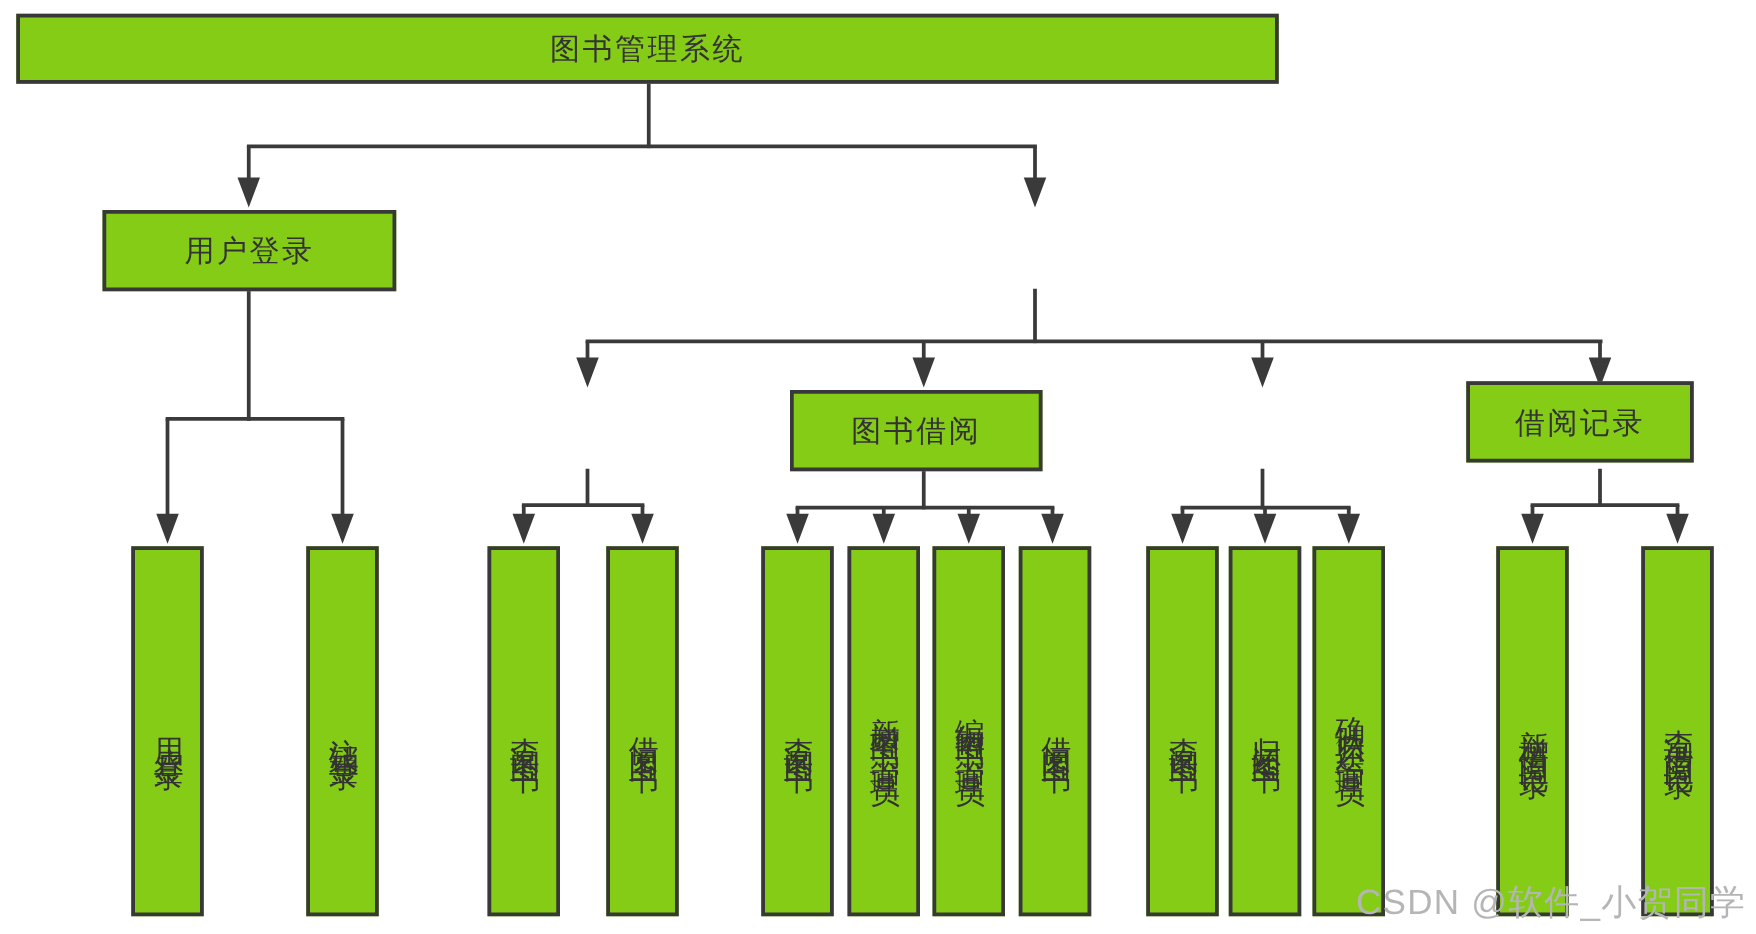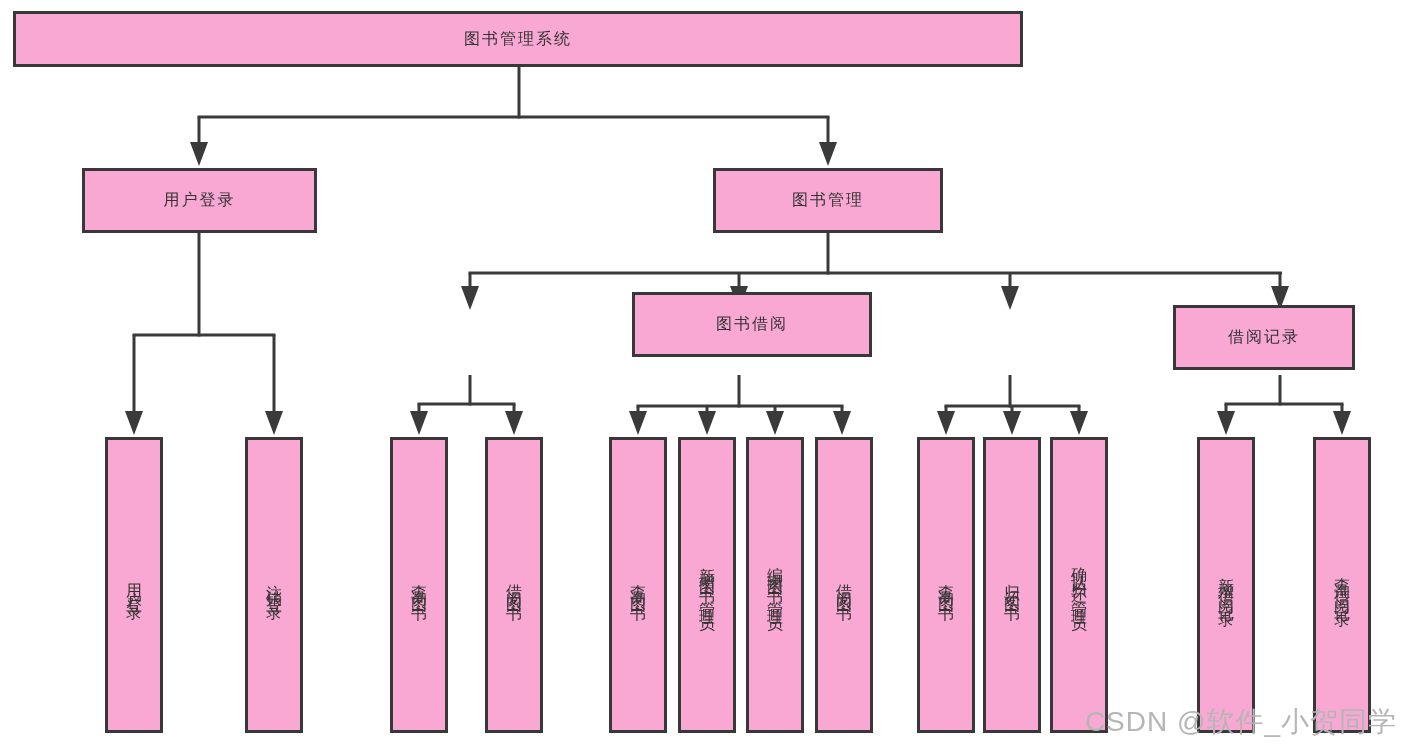--- a/index.html
+++ b/index.html
@@ -8,23 +8,23 @@
     background:var(--bg,#ffffff);
     font-family:"Liberation Sans","DejaVu Sans",sans-serif;
     color:var(--text,#333333);
   }
   svg.connectors{position:absolute;left:0;top:0;display:block;}
   .ln{stroke:var(--line,#3a3a3a);stroke-width:3;fill:none;}
   .ah{fill:var(--line,#3a3a3a);stroke:none;}
   .node{
     position:absolute;box-sizing:border-box;
     border:3px solid var(--border,#383838);
-    background:#f9a8d4;
+    background:#84cc16;
     display:flex;align-items:center;justify-content:center;
-    font-size:16px;letter-spacing:2px;
+    font-size:24px;letter-spacing:2px;
   }
   .leaf .lbl{
     writing-mode:vertical-rl;text-orientation:mixed;
     letter-spacing:7px;line-height:1;white-space:nowrap;
   }
   .watermark{
     position:absolute;right:8px;bottom:6px;z-index:10;
     font-size:28px;letter-spacing:1px;
     color:var(--wm,#b5b5b5);
   }
@@ -92,25 +92,22 @@
       <polygon points="1333,411 1351,411 1342,435" class="ah"></polygon>
     </svg>
 
   <div class="node" style="left:13px;top:11px;width:1010px;height:56px">
     <span class="lbl">图书管理系统</span>
   </div>
 
   <div class="node" style="left:82px;top:168px;width:235px;height:65px">
     <span class="lbl">用户登录</span>
   </div>
-  <div class="node" style="left:713px;top:168px;width:230px;height:65px">
-    <span class="lbl">图书管理</span>
-  </div>
 
-  <div class="node" style="left:632px;top:292px;width:240px;height:65px">
+  <div class="node" style="left:632px;top:312px;width:202px;height:65px">
     <span class="lbl">图书借阅</span>
   </div>
   <div class="node" style="left:1173px;top:305px;width:182px;height:65px">
     <span class="lbl">借阅记录</span>
   </div>
 
   <div class="node leaf" style="left:105px;top:437px;width:58px;height:296px">
     <span class="lbl">用户登录</span>
   </div>
   <div class="node leaf" style="left:245px;top:437px;width:58px;height:296px">

